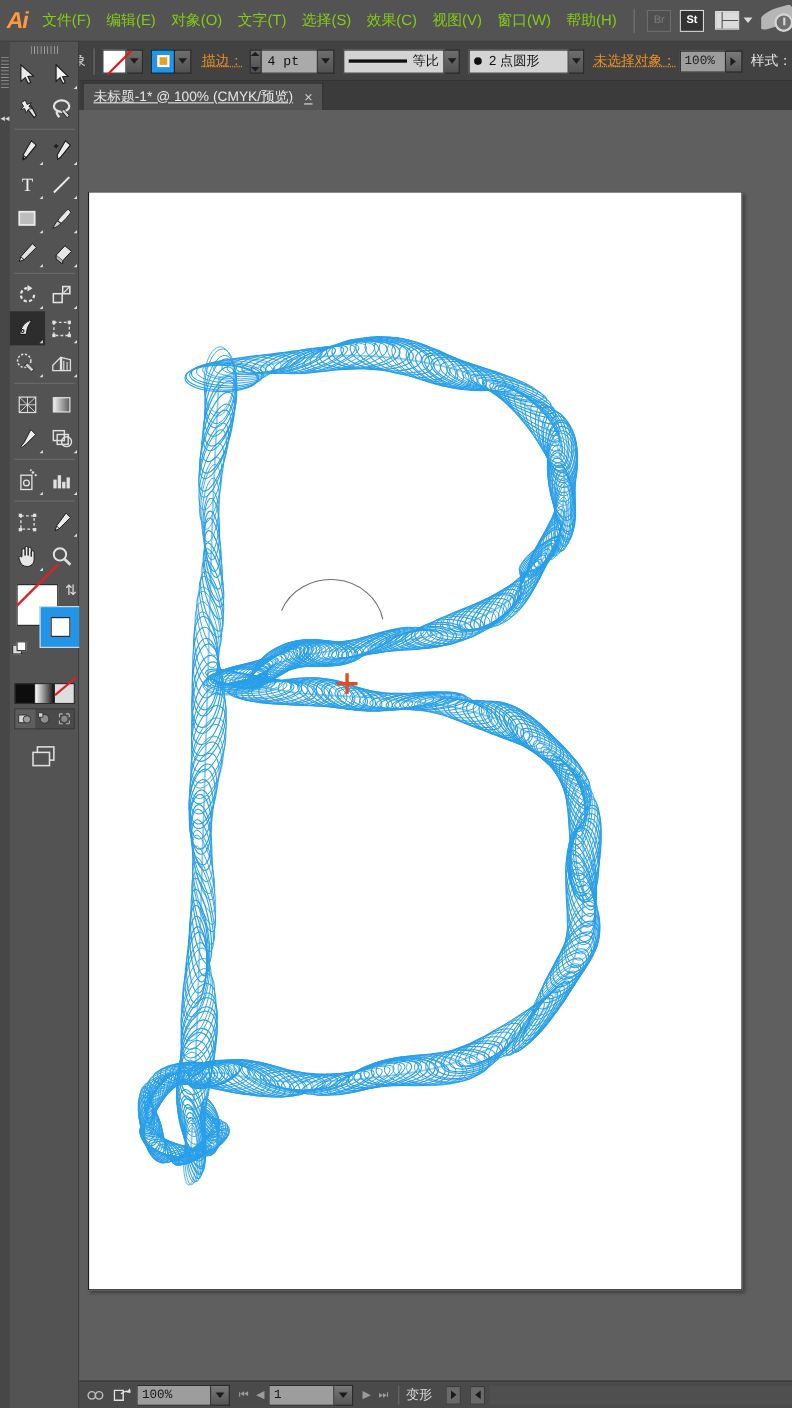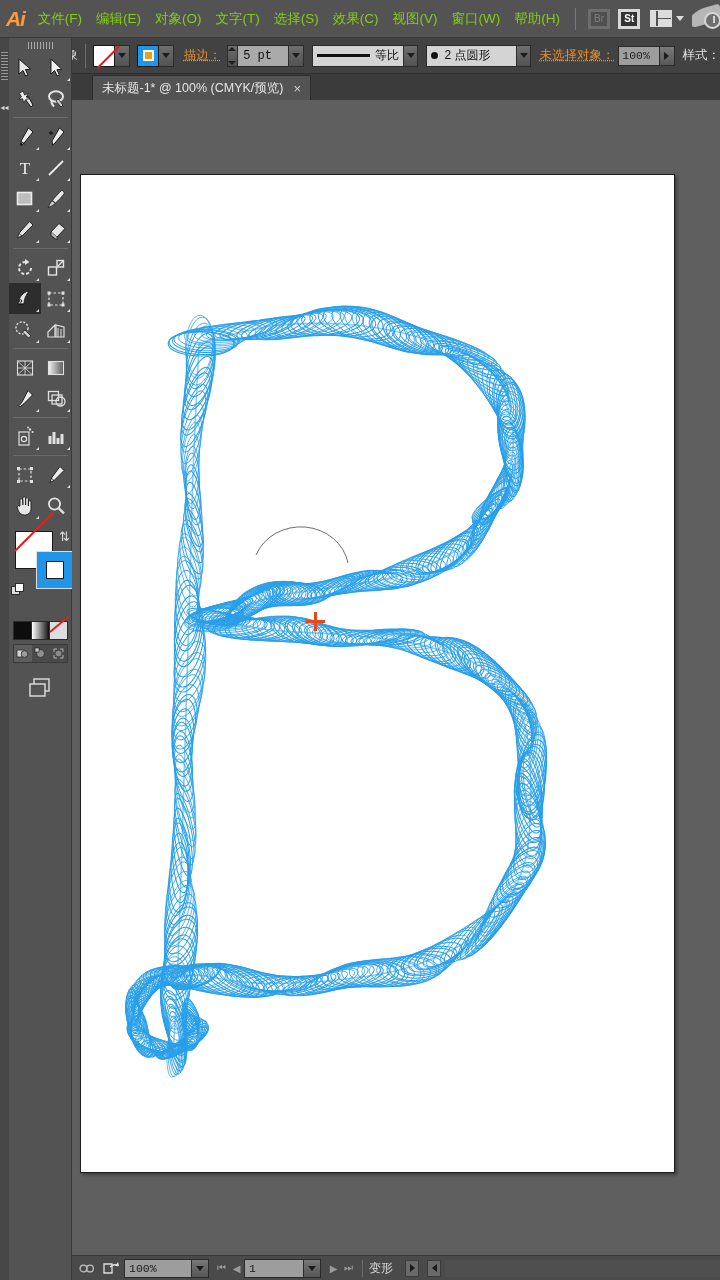--- a/index.html
+++ b/index.html
@@ -11,21 +11,21 @@
   
   .menubar{ position:absolute; left:0; top:0; width:720px; height:38px;
     background:#535353; display:flex; align-items:center;
     border-bottom:1px solid #3a3a3a; }
   .ai-logo{ width:38px; height:38px; display:flex; align-items:center;
     justify-content:center; color:#ff9a3c; font-size:21px; font-weight:bold;
     font-style:italic; letter-spacing:-1px; }
   .menu-item{ padding:0 7px; height:38px; line-height:38px; color:#84cc16;
     font-size:13.5px; white-space:nowrap; cursor:default; }
   .mb-sep{ width:1px; height:22px; background:#777; margin:0 8px; }
-  .mb-icon{ width:26px; height:20px; margin:16px 4px; border:3px solid #0ea5e9;
+  .mb-icon{ width:26px; height:20px; margin:16px 4px; border:1px solid #0ea5e9;
     display:flex; align-items:center; justify-content:center;
     font-size:10px; color:#cfcfcf; background:#4f4f4f; }
   .mb-icon.dim{ color:#7e7e7e; border-color:#6d6d6d; }
   .mb-icon.bright{ color:#ffffff; border-color:#d8d8d8; background:#333; font-weight:bold;}
   .ws-switch{ display:flex; align-items:center; margin-left:6px; }
   .ws-box{ width:22px; height:17px; border:1.6px solid #dcdcdc; display:flex; }
   .ws-box i{ display:block; background:#dcdcdc; }
   .ws-box i.l{ width:7px; height:100%; }
   .ws-box i.r{ width:100%; height:100%;
     background:linear-gradient(#dcdcdc 0 45%, transparent 45% 55%, #dcdcdc 55% 100%);
@@ -89,21 +89,21 @@
     align-items:center; justify-content:center;}
   .arrow-btn:after{content:"";width:0;height:0;
     border-top:4px solid transparent;border-bottom:4px solid transparent;
     border-left:5px solid #1d1d1d;}
 
   
   .tabbar{ position:absolute; left:72px; top:74px; width:648px; height:26px;
     background:#3b3b3b; display:flex; align-items:flex-end; }
   .doctab{ height:25px; background:#535353; border:1px solid #2c2c2c;
     border-bottom:none; display:flex; align-items:center; padding:0 9px;
-    color:#e6e6e6; font-size:12.5px; white-space:nowrap; margin-left:20px; }
+    color:#e6e6e6; font-size:12.5px; white-space:nowrap; margin-left:3px;text-decoration:underline; }
   .tab-close{ margin-left:10px; color:#cfcfcf; font-size:13px; }
 
   
   .toolpanel{ position:absolute; left:0; top:38px; width:72px; height:1242px;
     background:#535353; border-right:1px solid #3a3a3a; }
   .tp-edge{ position:absolute; left:0; top:0; width:9px; height:1242px;
     background:#474747; }
   .tp-edge .grip{ position:absolute; left:1px; top:14px; width:7px; height:28px;
     background:repeating-linear-gradient(#9a9a9a 0 1px, transparent 1px 3px);
     background-size:100% 3px;}
@@ -245,21 +245,21 @@
       <div class="mini-drop"></div>
     </div>
 
     <div style="width:10px"></div>
     <div class="dotted-lbl">描边：</div>
     <div style="width:6px"></div>
     <div class="spin">
         <i class="u"></i>
         <i class="d"></i>
       </div>
-    <div class="numfield" style="width:54px">5 pt</div>
+    <div class="numfield" style="width:54px">4 pt</div>
     <div class="mini-drop"></div>
 
     <div style="width:9px"></div>
     <div class="combo" style="width:92px">
       <span class="line"></span>
       <span>等比</span>
     </div>
     <div class="mini-drop"></div>
 
     <div style="width:9px"></div>

